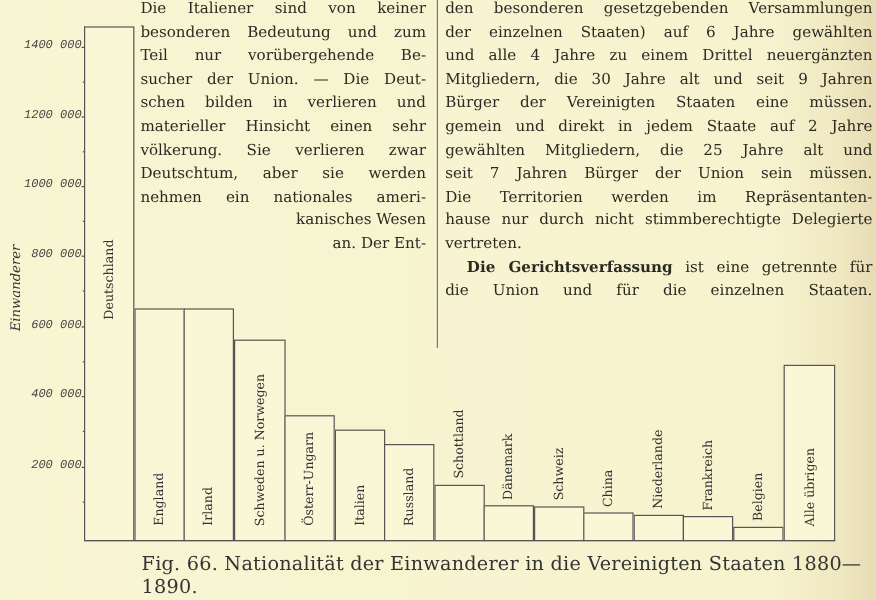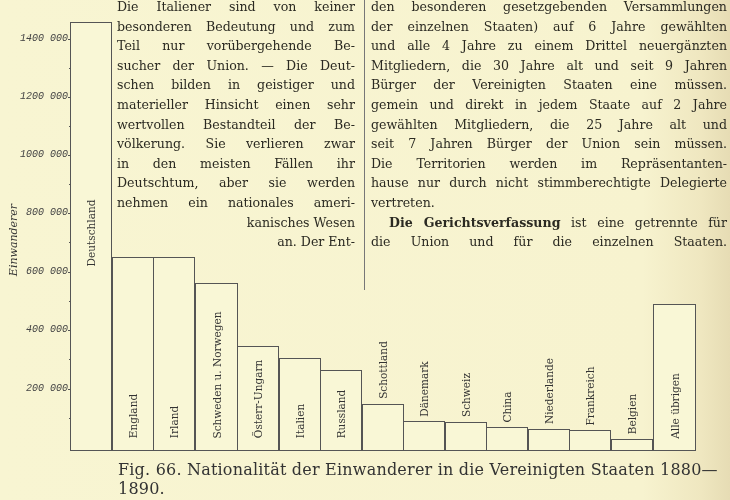--- a/index.html
+++ b/index.html
@@ -103,25 +103,23 @@
         </div>
       </div>
     <div class="baseline"></div>
   </div>
 
   <div class="textcol" id="leftcol" style="left:117px;top:-3px;width:238px;">
       <div>Die Italiener sind von keiner</div>
       <div>besonderen Bedeutung und zum</div>
       <div>Teil nur vorübergehende Be-</div>
       <div>sucher der Union. — Die Deut-</div>
-      <div>schen bilden in geistiger und</div>
+      <div>schen bilden in verlieren und</div>
       <div>materieller Hinsicht einen sehr</div>
-      <div>wertvollen Bestandteil der Be-</div>
       <div>völkerung. Sie verlieren zwar</div>
-      <div>in den meisten Fällen ihr</div>
       <div>Deutschtum, aber sie werden</div>
       <div>nehmen ein nationales ameri-</div>
       <div class="right">kanisches Wesen</div>
       <div class="right">an. Der Ent-</div>
     </div>
 
   <div class="coldiv"></div>
 
   <div class="textcol" id="rightcol" style="left:371px;top:-3px;width:356px;">
       <div>den besonderen gesetzgebenden Versammlungen</div>

